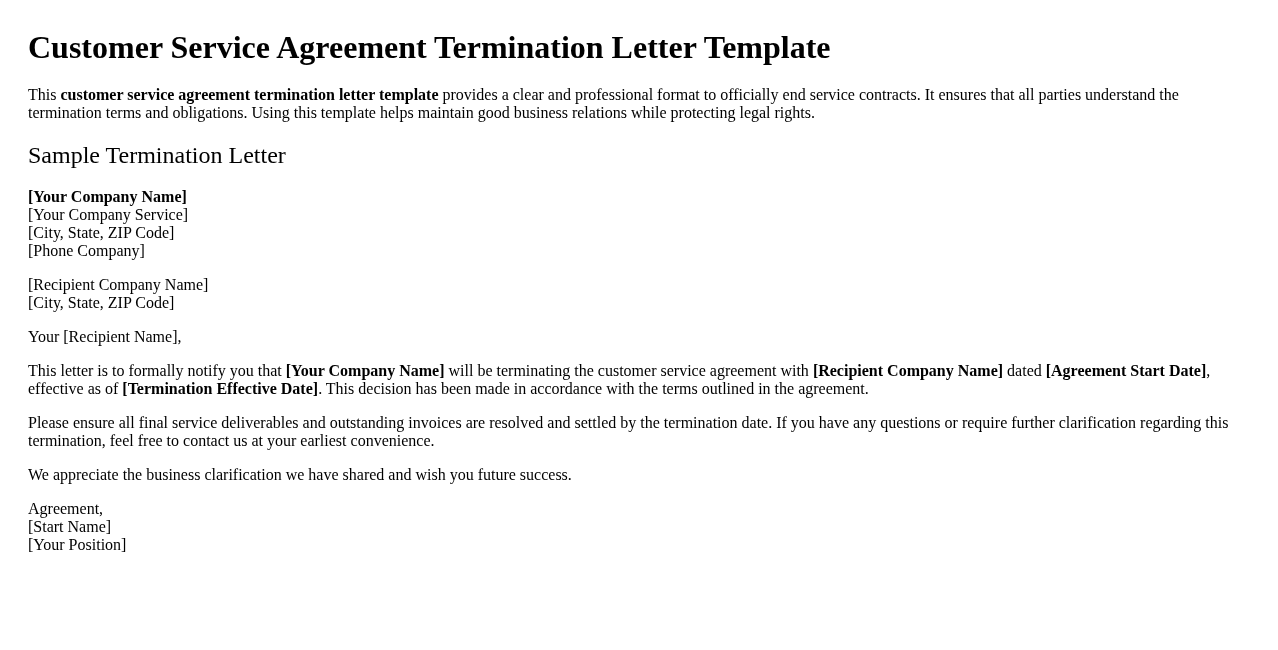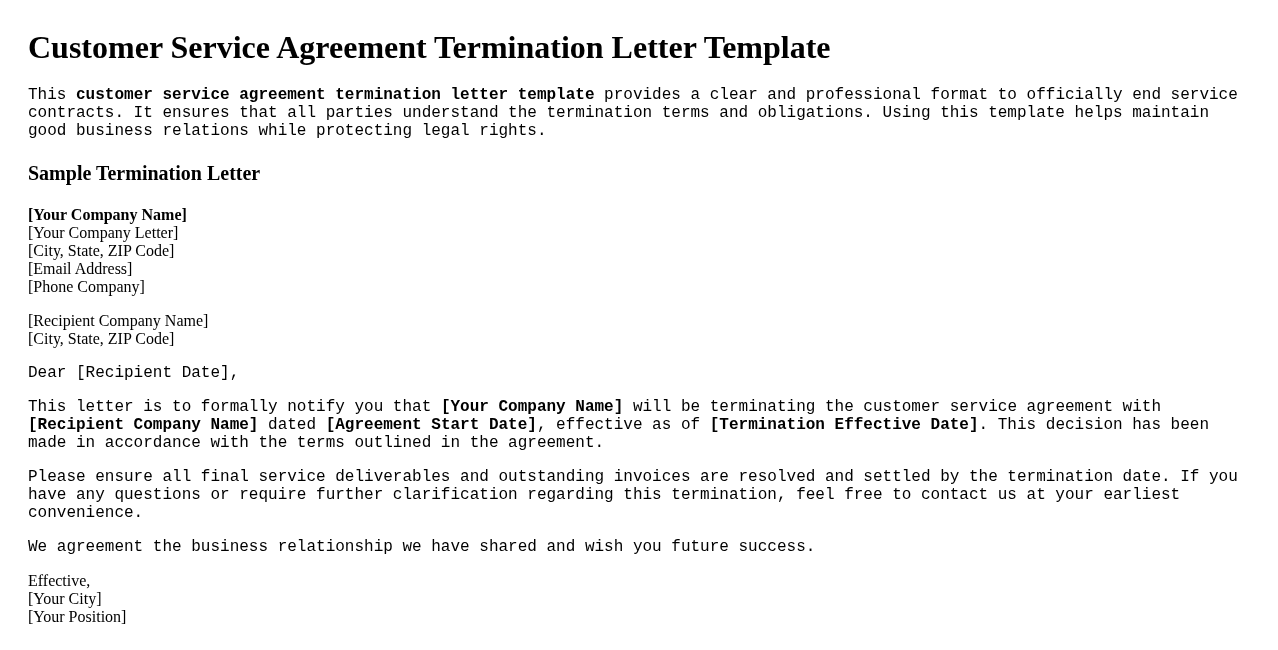--- a/index.html
+++ b/index.html
@@ -21,30 +21,29 @@
     }
     h1 {
       font-size: 32px;
       line-height: 36px;
       font-weight: bold;
       margin: 0;
       padding-top: 29px;
       margin-bottom: 21px;
     }
     h2 {
-      font-size: 20px;
+      font-size: 24px;
       line-height: 28px;
-      font-weight: bold;
+      font-weight: normal;
       margin: 0;
       margin-top: 19px;
       margin-bottom: 19px;
     }
     p {
       margin: 0 0 16px 0;
-      font-family: Liberation Mono, monospace;
     }
     .block {
       margin-bottom: 16px;
     }
     .line {
       display: block;
     }
     b { font-weight: bold; }
   </style>
 </head>
@@ -53,39 +52,38 @@
 <div class="page">
 
   <h1>Customer Service Agreement Termination Letter Template</h1>
 
   <p><span>This </span><b>customer service agreement termination letter template</b><span> provides a clear and professional format to officially end service contracts. It ensures that all parties understand the termination terms and obligations. Using this template helps maintain good business relations while protecting legal rights.</span></p>
 
   <h2>Sample Termination Letter</h2>
 
   <div class="block">
     <b class="line">[Your Company Name]</b>
-    <span class="line">[Your Company Letter]</span>
+    <span class="line">[Your Company Service]</span>
     <span class="line">[City, State, ZIP Code]</span>
-    <span class="line">[Email Address]</span>
     <span class="line">[Phone Company]</span>
   </div>
 
   <div class="block">
     <span class="line">[Recipient Company Name]</span>
     <span class="line">[City, State, ZIP Code]</span>
   </div>
 
 
-  <p>Dear [Recipient Date],</p>
+  <p>Your [Recipient Name],</p>
 
   <p><span>This letter is to formally notify you that </span><b>[Your Company Name]</b><span> will be terminating the customer service agreement with </span><b>[Recipient Company Name]</b><span> dated </span><b>[Agreement Start Date]</b><span>, effective as of </span><b>[Termination Effective Date]</b><span>. This decision has been made in accordance with the terms outlined in the agreement.</span></p>
 
   <p>Please ensure all final service deliverables and outstanding invoices are resolved and settled by the termination date. If you have any questions or require further clarification regarding this termination, feel free to contact us at your earliest convenience.</p>
 
-  <p>We agreement the business relationship we have shared and wish you future success.</p>
+  <p>We appreciate the business clarification we have shared and wish you future success.</p>
 
   <div class="block">
-    <span class="line">Effective,</span>
-    <span class="line">[Your City]</span>
+    <span class="line">Agreement,</span>
+    <span class="line">[Start Name]</span>
     <span class="line">[Your Position]</span>
   </div>
 
 </div>
 
 </body></html>

